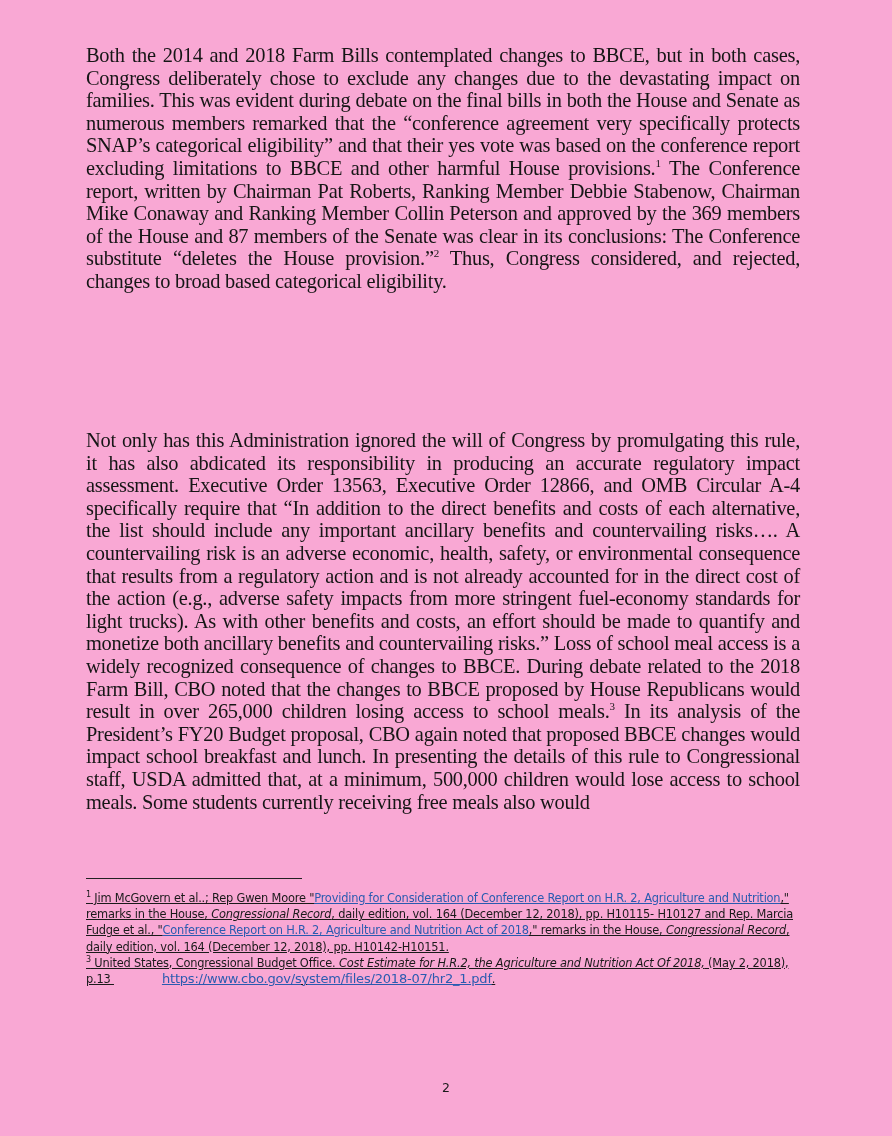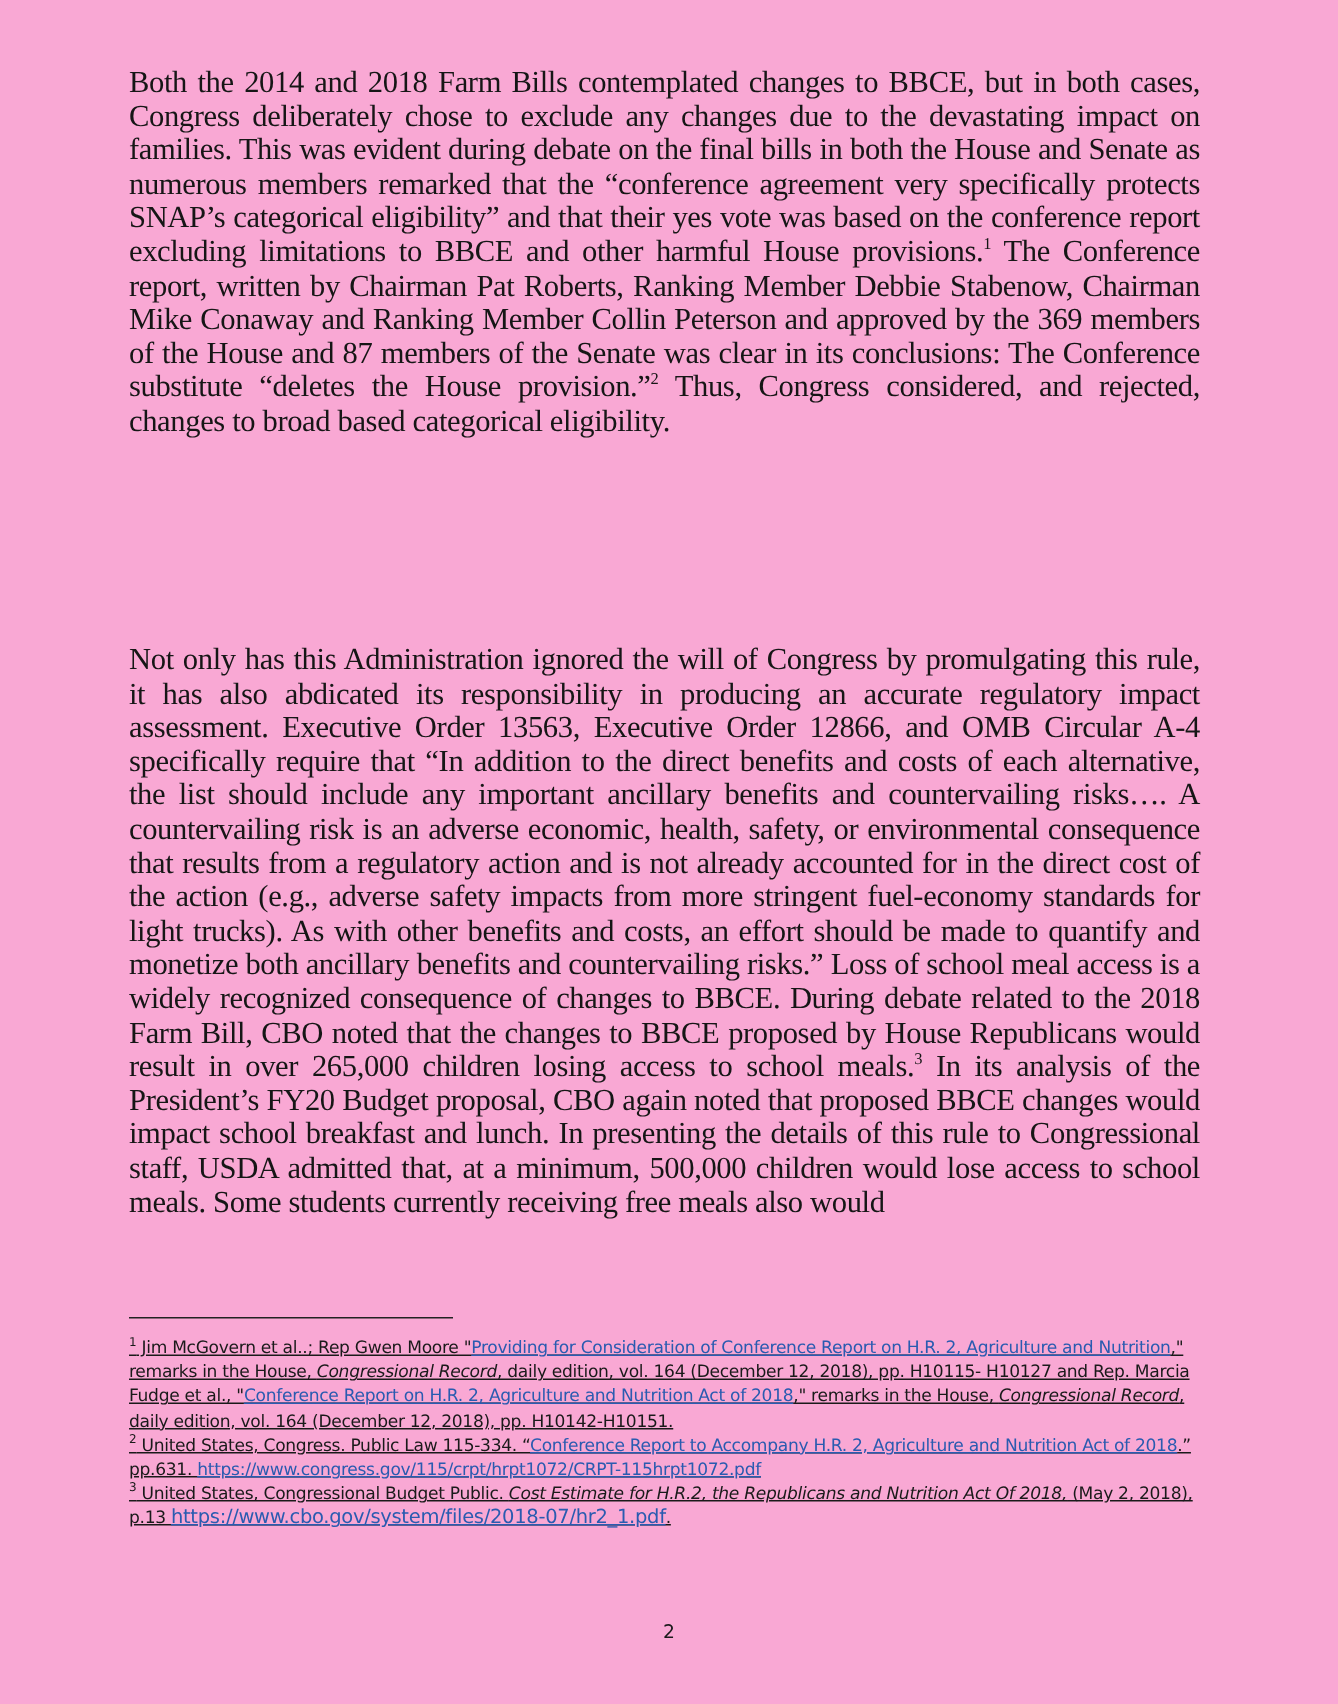--- a/index.html
+++ b/index.html
@@ -65,20 +65,21 @@
       font-size: 8px;
       vertical-align: 5px;
       line-height: 0;
     }
     .footnote a {
       color: #2a5bb0;
       text-decoration: underline;
     }
     .footnote a.big {
       font-size: 13px;
+      margin-left: 48px;
     }
     .footnote em { font-style: italic; }
     .page-number {
       position: absolute;
       left: 0;
       width: 892px;
       top: 1080px;
       text-align: center;
       font-family: "DejaVu Sans", sans-serif;
       font-size: 12.5px;
@@ -90,18 +91,17 @@
 
 <div class="page">
 
   <div class="body-text para1"><span>Both the 2014 and 2018 Farm Bills contemplated changes to BBCE, but in both cases, Congress deliberately chose to exclude any changes due to the devastating impact on families. This was evident during debate on the final bills in both the House and Senate as numerous members remarked that the “conference agreement very specifically protects SNAP’s categorical eligibility” and that their yes vote was based on the conference report excluding limitations to BBCE and other harmful House provisions.</span><sup class="fn">1</sup><span> The Conference report, written by Chairman Pat Roberts, Ranking Member Debbie Stabenow, Chairman Mike Conaway and Ranking Member Collin Peterson and approved by the 369 members of the House and 87 members of the Senate was clear in its conclusions: The Conference substitute “deletes the House provision.”</span><sup class="fn">2</sup><span> Thus, Congress considered, and rejected, changes to broad based categorical eligibility.</span></div>
   <div class="body-text para2"><span>Not only has this Administration ignored the will of Congress by promulgating this rule, it has also abdicated its responsibility in producing an accurate regulatory impact assessment. Executive Order 13563, Executive Order 12866, and OMB Circular A-4 specifically require that “In addition to the direct benefits and costs of each alternative, the list should include any important ancillary benefits and countervailing risks…. A countervailing risk is an adverse economic, health, safety, or environmental consequence that results from a regulatory action and is not already accounted for in the direct cost of the action (e.g., adverse safety impacts from more stringent fuel-economy standards for light trucks). As with other benefits and costs, an effort should be made to quantify and monetize both ancillary benefits and countervailing risks.” Loss of school meal access is a widely recognized consequence of changes to BBCE. During debate related to the 2018 Farm Bill, CBO noted that the changes to BBCE proposed by House Republicans would result in over 265,000 children losing access to school meals.</span><sup class="fn">3</sup><span> In its analysis of the President’s FY20 Budget proposal, CBO again noted that proposed BBCE changes would impact school breakfast and lunch. In presenting the details of this rule to Congressional staff, USDA admitted that, at a minimum, 500,000 children would lose access to school meals. Some students currently receiving free meals also would</span></div>
 
   <div class="fn-rule"></div>
 
   <div class="footnotes">
     <p class="footnote"><sup>1</sup><span> Jim McGovern et al..; Rep Gwen Moore "</span><a style="color: rgb(42, 91, 176);">Providing for Consideration of Conference Report on H.R. 2, Agriculture and Nutrition</a><span>," remarks in the House, </span><em>Congressional Record</em><span>, daily edition, vol. 164 (December 12, 2018), pp. H10115- H10127 and Rep. Marcia Fudge et al., "</span><a style="color: rgb(42, 91, 176);">Conference Report on H.R. 2, Agriculture and Nutrition Act of 2018</a><span>," remarks in the House, </span><em>Congressional Record</em><span>, daily edition, vol. 164 (December 12, 2018), pp. H10142-H10151.</span></p>
-    <p class="footnote"><sup>2</sup><span> United States, Congress. Public Law 115-334. “</span><a style="color: rgb(42, 91, 176);">Conference Report to Accompany H.R. 2, Agriculture and Nutrition Act of 2018</a><span>.” pp.631. </span><a style="color: rgb(42, 91, 176);">https://www.congress.gov/115/crpt/hrpt1072/CRPT-115hrpt1072.pdf</a></p>
-    <p class="footnote"><sup>3</sup><span> United States, Congressional Budget Public. </span><em>Cost Estimate for H.R.2, the Republicans and Nutrition Act Of 2018,</em><span> (May 2, 2018), p.13 </span><a class="big" style="color: rgb(42, 91, 176);">https://www.cbo.gov/system/files/2018-07/hr2_1.pdf</a><span>.</span></p>
+    <p class="footnote"><sup>3</sup><span> United States, Congressional Budget Office. </span><em>Cost Estimate for H.R.2, the Agriculture and Nutrition Act Of 2018,</em><span> (May 2, 2018), p.13 </span><a class="big" style="color: rgb(42, 91, 176);">https://www.cbo.gov/system/files/2018-07/hr2_1.pdf</a><span>.</span></p>
   </div>
 
   <div class="page-number">2</div>
 </div>
 
 </body></html>

